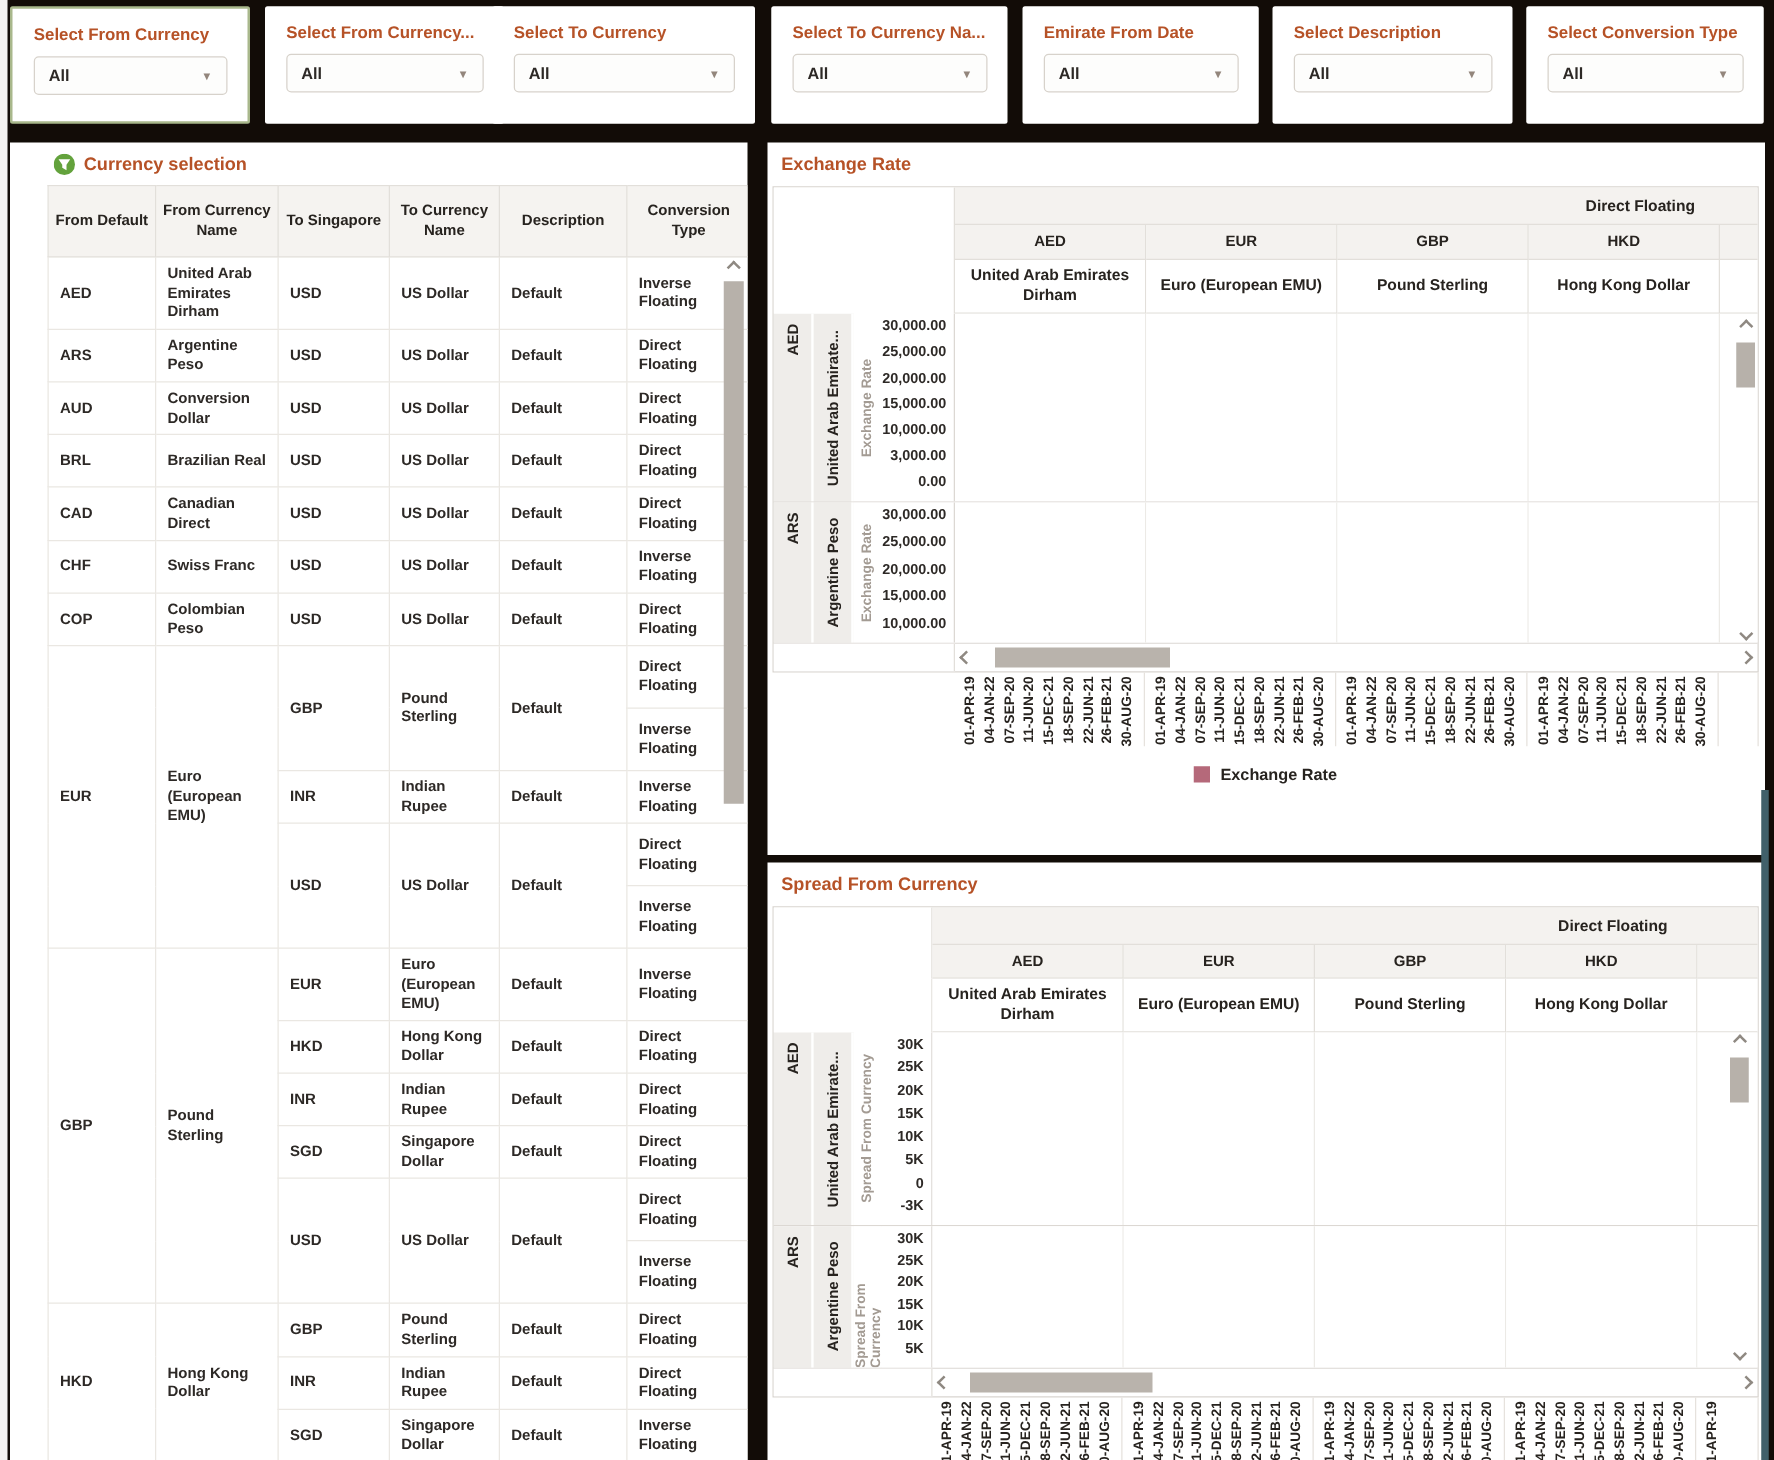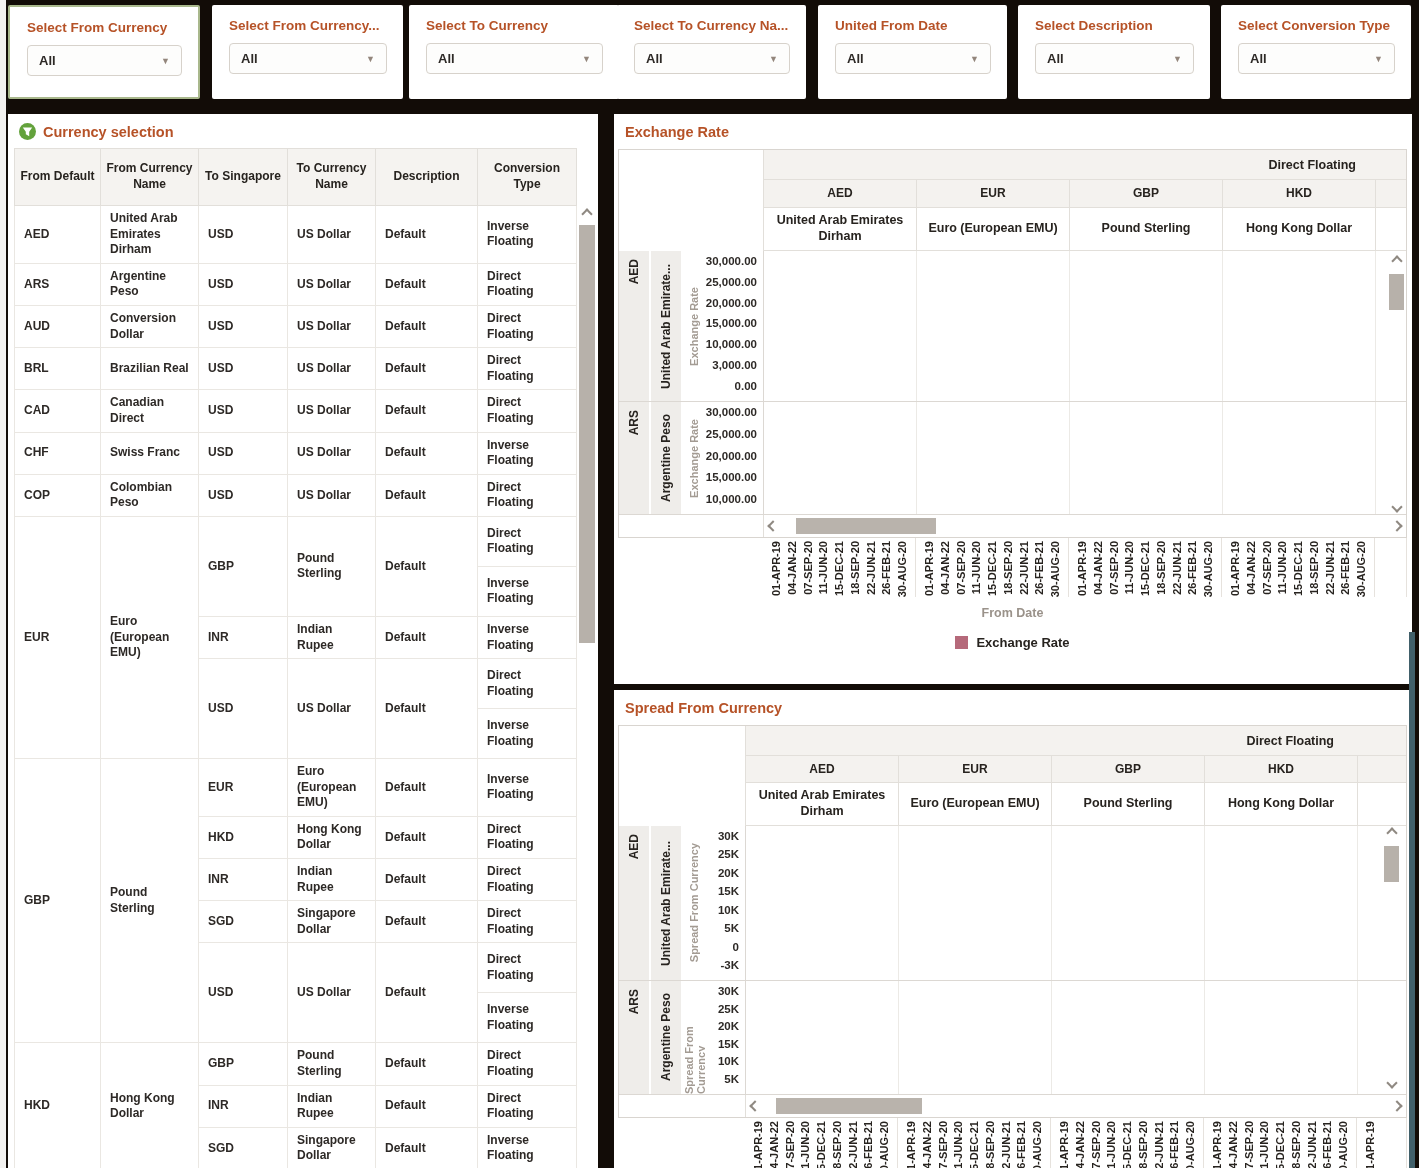--- a/index.html
+++ b/index.html
@@ -14,21 +14,21 @@
   .fcard.hl { border:2px solid #a9b88c; }
   .flabel { margin:13px 0 0 17px; font-size:13.5px; font-weight:700; color:#b65227; white-space:nowrap; overflow:hidden; }
   .dropdown { margin:10px 16px 0 17px; height:31px; background:#fdfdfc; border:1px solid #d7d2cb;
               border-radius:4px; display:flex; align-items:center; justify-content:space-between;
               padding:0 11px; cursor:pointer; }
   .ddval { font-size:13px; font-weight:700; color:#2d2926; }
   .ddcaret { font-size:9px; color:#93867c; }
 
   
   .panel { position:absolute; background:#fff; overflow:hidden; }
-  #table-panel { left:8px;  top:114px; width:590px; height:1054px; }
+  #table-panel { left:8px;  top:114px; width:590px; height:1054px;padding-left:24px; }
   #er-panel    { left:614px; top:114px; width:798px; height:570px; }
   #sp-panel    { left:614px; top:690px; width:798px; height:478px; }
   .ptitle { display:flex; align-items:center; gap:7px; padding:9px 0 8px 11px;
             font-size:14.5px; font-weight:700; color:#b65227; }
   .ctitle { padding:10px 0 9px 11px; font-size:14.5px; font-weight:700; color:#b65227; }
 
   
   .ctable { border-collapse:collapse; table-layout:fixed; margin-left:6px; width:562px; }
   .ctable th { background:#f5f3f0; border:1px solid #e2dfda; font-size:12px; font-weight:700;
                color:#27231f; height:57px; padding:4px; text-align:center; line-height:1.3; }
@@ -107,36 +107,36 @@
           <span class="ddcaret">▼</span>
         </div>
       </div>
       <div class="fcard" style="left: 212px; width: 191px;">
         <div class="flabel">Select From Currency...</div>
         <div class="dropdown">
           <span class="ddval">All</span>
           <span class="ddcaret">▼</span>
         </div>
       </div>
-      <div class="fcard" style="left: 409px; width: 210px;">
+      <div class="fcard" style="left: 394px; width: 210px;">
         <div class="flabel">Select To Currency</div>
         <div class="dropdown">
           <span class="ddval">All</span>
           <span class="ddcaret">▼</span>
         </div>
       </div>
       <div class="fcard" style="left: 617px; width: 189px;">
         <div class="flabel">Select To Currency Na...</div>
         <div class="dropdown">
           <span class="ddval">All</span>
           <span class="ddcaret">▼</span>
         </div>
       </div>
       <div class="fcard" style="left: 818px; width: 189px;">
-        <div class="flabel">United From Date</div>
+        <div class="flabel">Emirate From Date</div>
         <div class="dropdown">
           <span class="ddval">All</span>
           <span class="ddcaret">▼</span>
         </div>
       </div>
       <div class="fcard" style="left: 1018px; width: 192px;">
         <div class="flabel">Select Description</div>
         <div class="dropdown">
           <span class="ddval">All</span>
           <span class="ddcaret">▼</span>
@@ -449,21 +449,20 @@
           <div class="xlab">07-SEP-20</div>
           <div class="xlab">11-JUN-20</div>
           <div class="xlab">15-DEC-21</div>
           <div class="xlab">18-SEP-20</div>
           <div class="xlab">22-JUN-21</div>
           <div class="xlab">26-FEB-21</div>
           <div class="xlab">30-AUG-20</div>
         </div>
         <div class="xgroup partial"></div>
       </div>
-      <div class="xtitle">From Date</div>
       <div class="legend">
         <span class="lswatch" style="background: rgb(181, 105, 122);"></span>
         <span class="llabel">Exchange Rate</span>
       </div>
       <div class="vscroll" style="left: 774px; top: 140px; height: 262px;">
         <div class="chev up"></div>
         <div class="vthumb"></div>
         <div class="vfill"></div>
         <div class="chev down"></div>
       </div>

